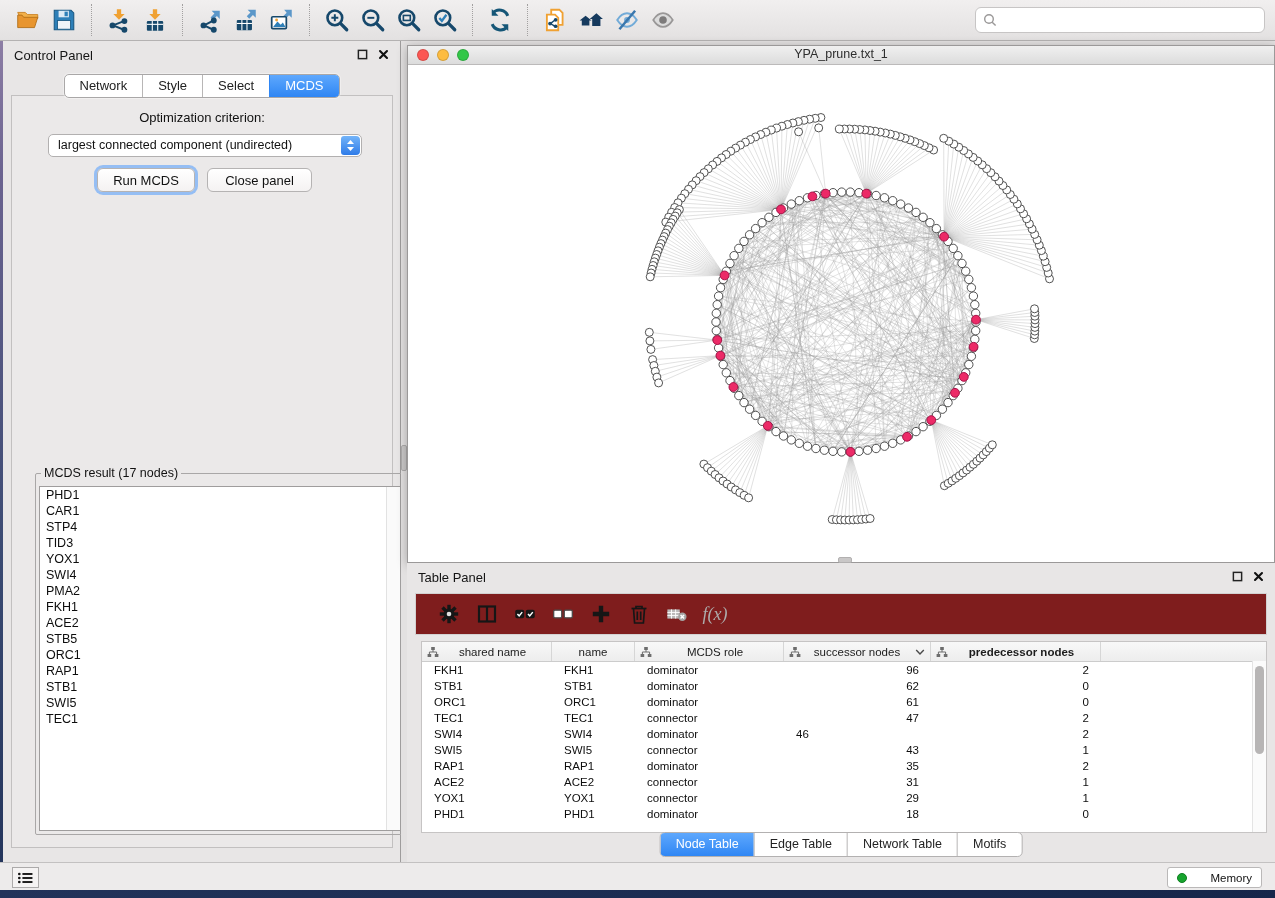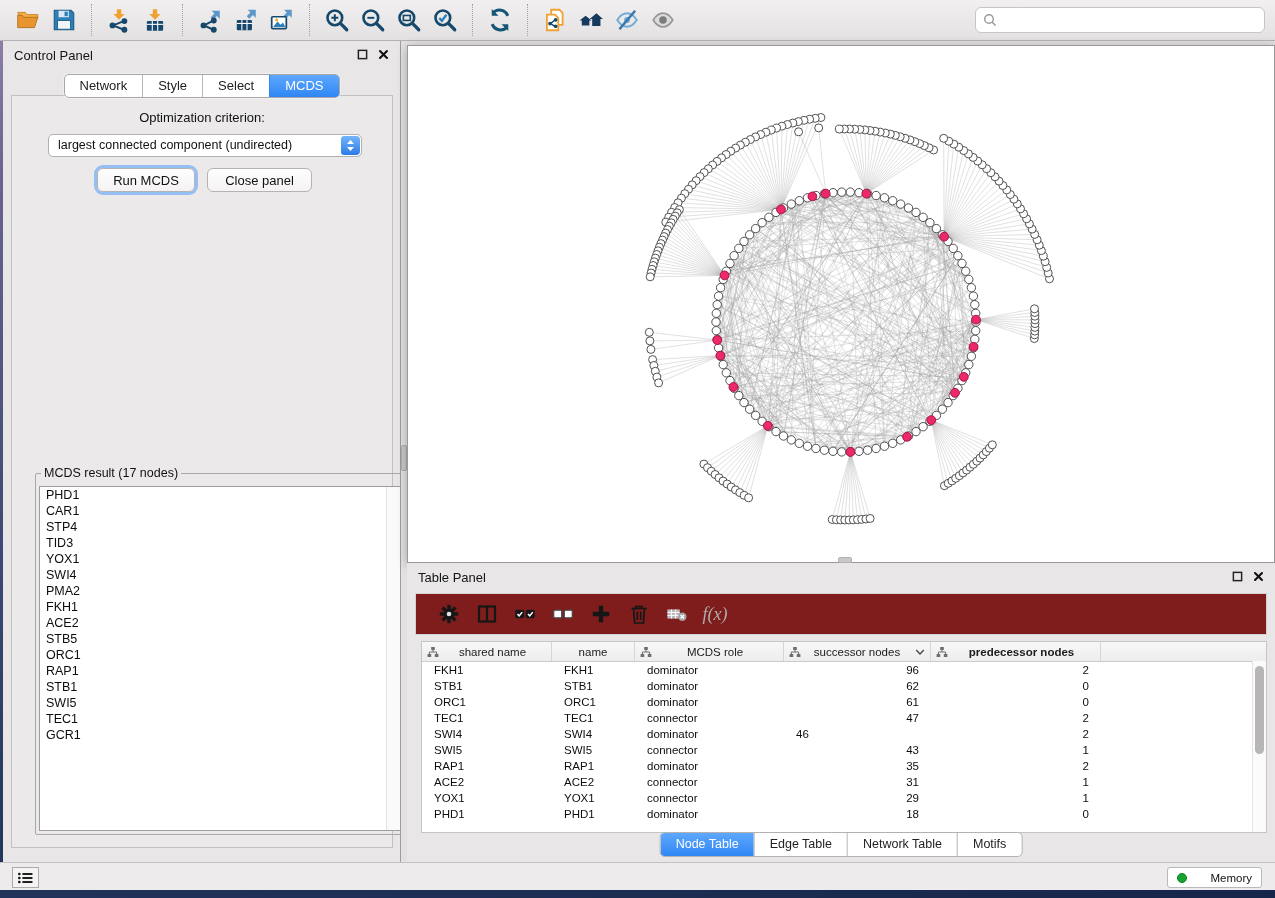--- a/index.html
+++ b/index.html
@@ -300,30 +300,37 @@
             <div class="mcds-item">SWI4</div>
             <div class="mcds-item">PMA2</div>
             <div class="mcds-item">FKH1</div>
             <div class="mcds-item">ACE2</div>
             <div class="mcds-item">STB5</div>
             <div class="mcds-item">ORC1</div>
             <div class="mcds-item">RAP1</div>
             <div class="mcds-item">STB1</div>
             <div class="mcds-item">SWI5</div>
             <div class="mcds-item">TEC1</div>
-            <div class="mcds-item">GCR1</div>
           </div>
       </fieldset>
     </div>
   </div>
 
   <div class="right-region">
     <div class="v-handle"></div>
 
     <div class="net-window">
+      <div class="net-titlebar">
+        <div class="traffic" id="traffic">
+            <div class="light" style="background: rgb(252, 87, 83); border: 1px solid rgba(0, 0, 0, 0.15);"></div>
+            <div class="light" style="background: rgb(253, 188, 64); border: 1px solid rgba(0, 0, 0, 0.15);"></div>
+            <div class="light" style="background: rgb(51, 199, 72); border: 1px solid rgba(0, 0, 0, 0.15);"></div>
+          </div>
+        <div class="net-title">YPA_prune.txt_1</div>
+      </div>
       <svg class="net-canvas" id="net-canvas" width="868" height="499">
           <line x1="508.0" y1="367.6" x2="310.6" y2="283.9" stroke="#9a9a9a" stroke-width="0.65" opacity="0.4"></line>
           <line x1="554.0" y1="199.4" x2="309.2" y2="275.3" stroke="#9a9a9a" stroke-width="0.65" opacity="0.4"></line>
           <line x1="336.0" y1="338.6" x2="315.2" y2="215.4" stroke="#9a9a9a" stroke-width="0.65" opacity="0.4"></line>
           <line x1="309.2" y1="240.7" x2="508.0" y2="367.6" stroke="#9a9a9a" stroke-width="0.65" opacity="0.4"></line>
           <line x1="326.1" y1="191.7" x2="368.0" y2="367.6" stroke="#9a9a9a" stroke-width="0.65" opacity="0.4"></line>
           <line x1="383.3" y1="375.9" x2="508.0" y2="148.4" stroke="#9a9a9a" stroke-width="0.65" opacity="0.4"></line>
           <line x1="500.5" y1="144.0" x2="425.0" y2="128.7" stroke="#9a9a9a" stroke-width="0.65" opacity="0.4"></line>
           <line x1="322.0" y1="316.6" x2="534.4" y2="170.8" stroke="#9a9a9a" stroke-width="0.65" opacity="0.4"></line>
           <line x1="326.1" y1="191.7" x2="508.0" y2="367.6" stroke="#9a9a9a" stroke-width="0.65" opacity="0.4"></line>

